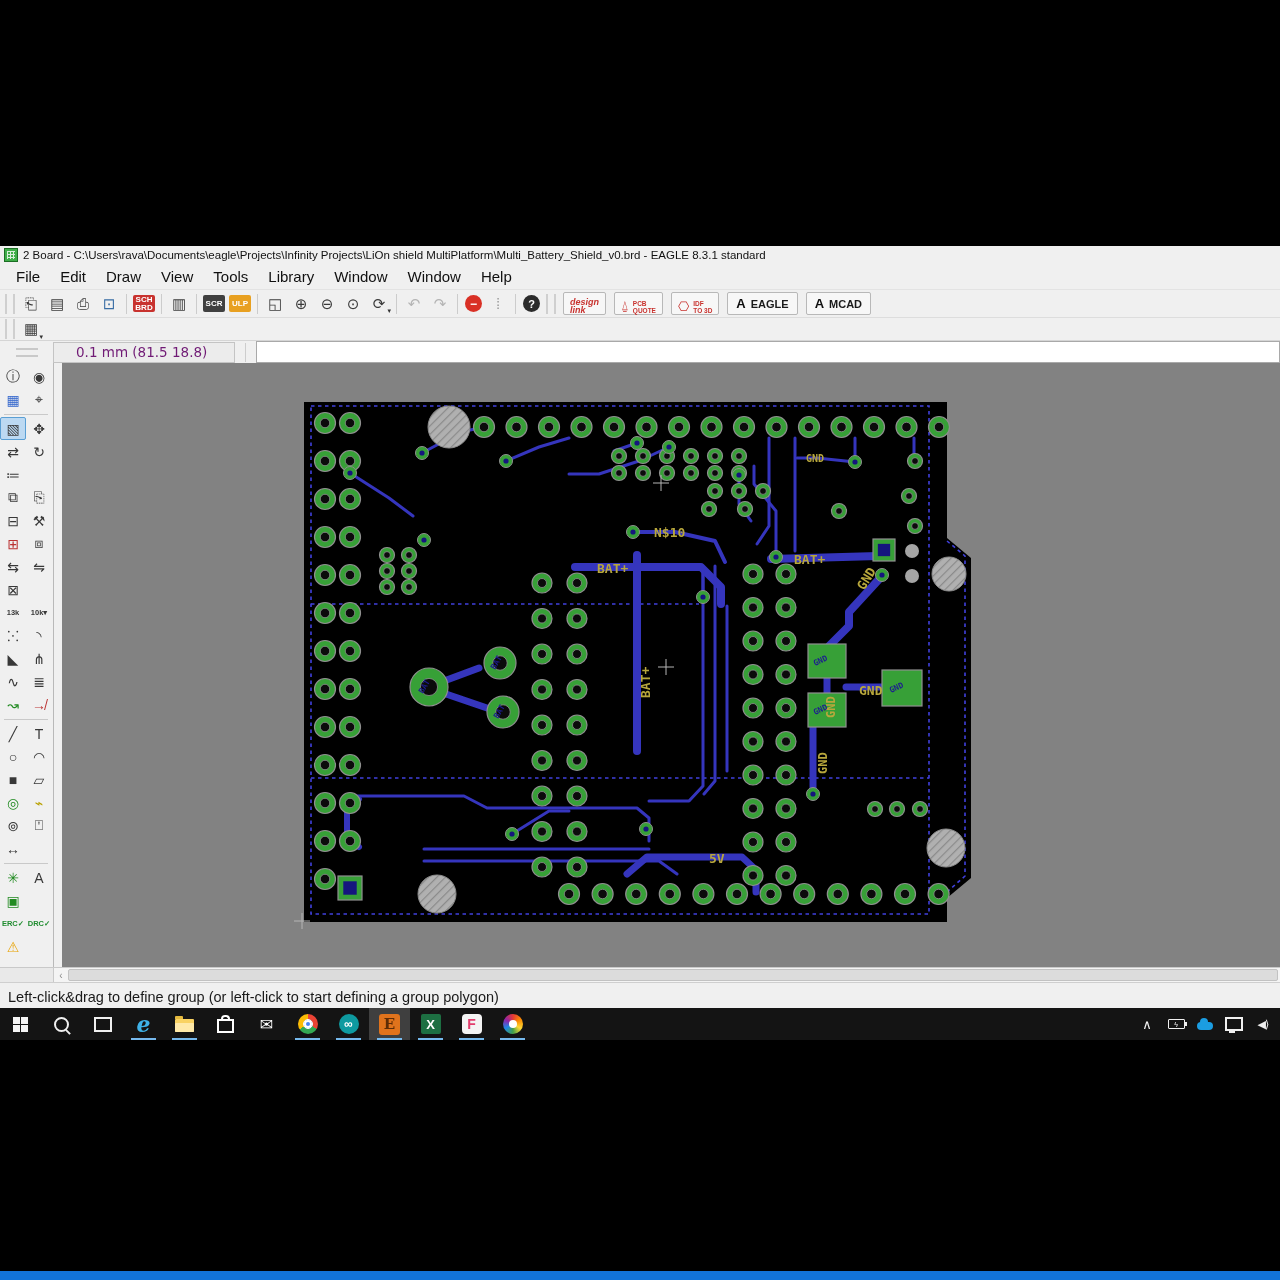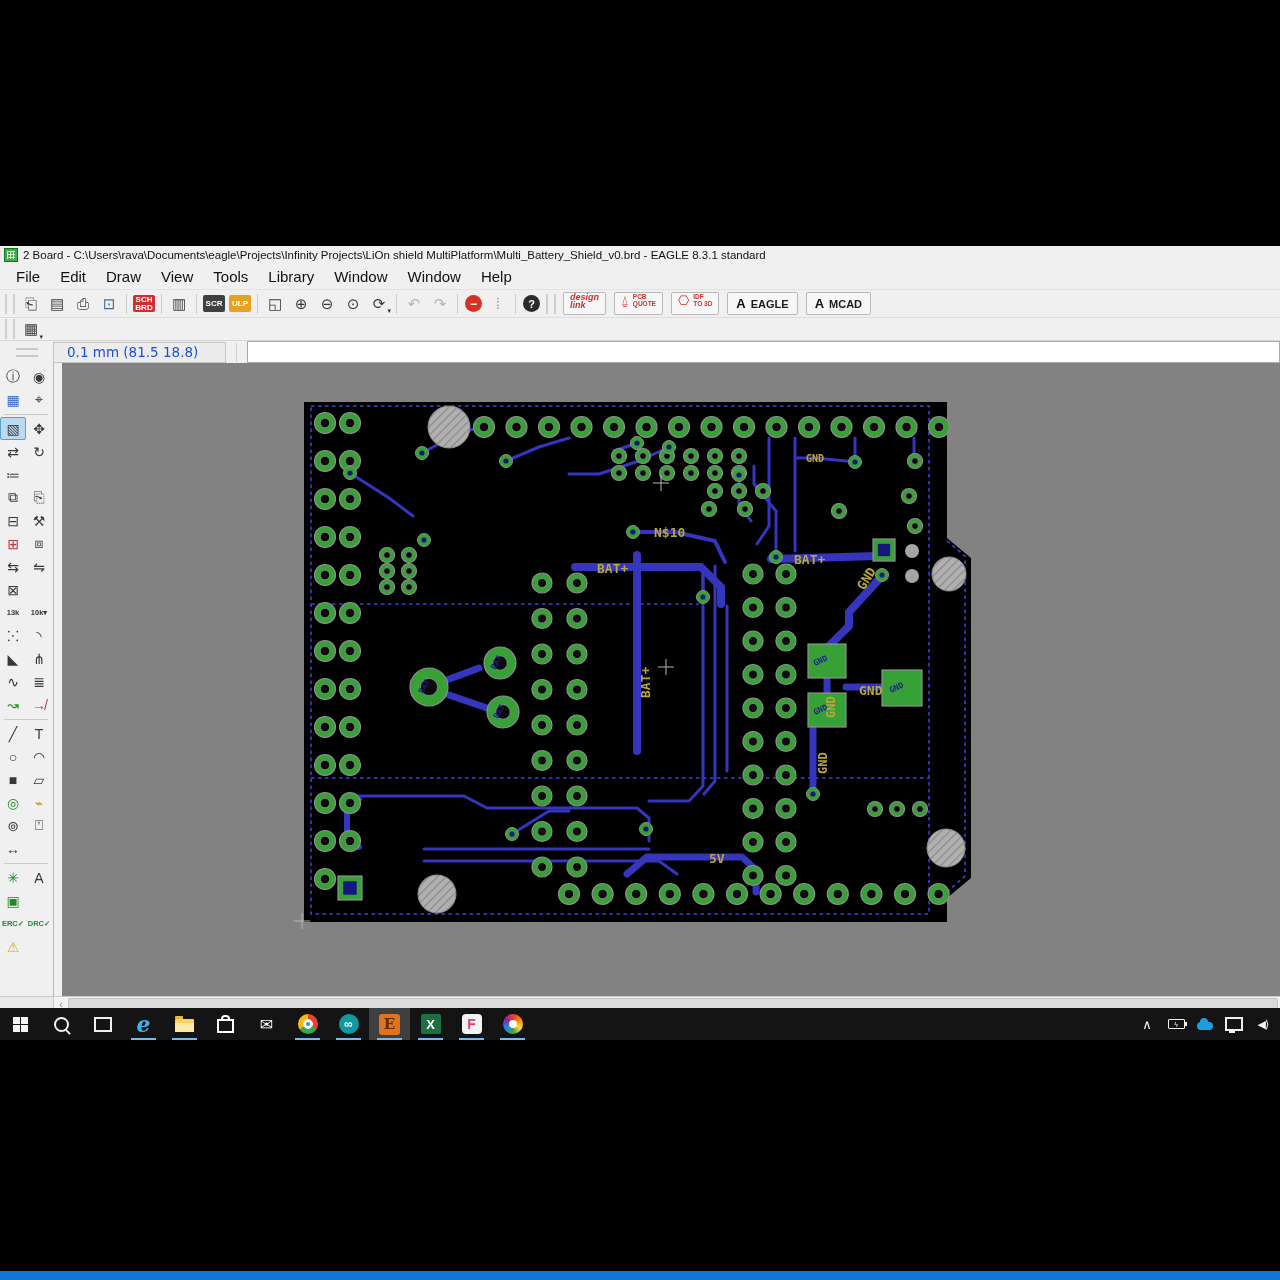--- a/index.html
+++ b/index.html
@@ -21,33 +21,33 @@
   .menu-item{padding:2px 10px;border-radius:2px;}
 
   #toolbar1{height:27px;display:flex;align-items:center;background:#f0f0f0;border-top:1px solid #e3e3e3;padding-left:2px;}
   .tb-handle{width:6px;height:20px;margin:0 3px;border-left:2px solid #cfcfcf;border-right:2px solid #cfcfcf;}
   .tb-sep{width:1px;height:20px;background:#cccccc;margin:0 4px;}
   .tb-btn{width:24px;height:23px;display:flex;align-items:center;justify-content:center;font-size:15px;color:#3a3a3a;border:1px solid transparent;border-radius:2px;position:relative;}
   .tb-badge{min-width:22px;height:17px;border-radius:2px;color:#fff;font-size:8px;font-weight:bold;display:flex;flex-direction:column;align-items:center;justify-content:center;line-height:8px;margin:0 2px;}
   .tb-caret{font-size:7px;color:#333;position:absolute;right:0;bottom:0;}
   .tb-stop{width:17px;height:17px;border-radius:50%;background:#d93025;color:#fff;font-weight:bold;display:flex;align-items:center;justify-content:center;font-size:12px;margin:0 3px;}
   .tb-help{width:17px;height:17px;border-radius:50%;background:#2b2b2b;color:#fff;display:flex;align-items:center;justify-content:center;font-size:11px;font-weight:bold;margin:0 3px;}
-  .tb-branded{height:21px;border:1px solid #b8b8b8;border-radius:2px;background:#f7f7f7;display:flex;align-items:flex-start;padding:0 6px;margin:0 4px;gap:4px;}
+  .tb-branded{height:21px;border:1px solid #b8b8b8;border-radius:2px;background:#f7f7f7;display:flex;align-items:flex-end;padding:0 6px;margin:0 4px;gap:4px;}
   .tb-branded .b-icon{color:#c8322e;font-size:13px;}
   .tb-branded .b-lines{display:flex;flex-direction:column;font-size:6.5px;line-height:7px;color:#c8322e;font-weight:bold;}
   .tb-branded.script .b-lines{font-size:9px;line-height:8px;font-style:italic;}
   .tb-autodesk{height:21px;border:1px solid #b8b8b8;border-radius:2px;background:#f7f7f7;display:flex;align-items:center;padding:0 8px;margin:0 4px;gap:5px;font-size:11px;font-weight:bold;color:#1a1a1a;}
   .tb-autodesk .a-logo{font-weight:bold;font-size:13px;color:#0d0d0d;}
 
   #toolbar2{height:22px;display:flex;align-items:center;background:#f0f0f0;border-top:1px solid #dddddd;padding-left:2px;}
 
   #coordbar{height:22px;display:flex;align-items:center;background:#f0f0f0;border-top:1px solid #d5d5d5;}
   #palette-grip{width:53px;display:flex;justify-content:center;}
   #palette-grip i{display:block;width:22px;height:5px;border-top:2px solid #c9c9c9;border-bottom:2px solid #c9c9c9;}
-  #coord-box{width:158px;height:19px;background:#ececec;border:1px solid #c4c4c4;display:flex;align-items:center;padding-left:13px;font-size:13.5px;color:#1d4ed8;font-family:"DejaVu Sans",sans-serif;}
+  #coord-box{width:158px;height:19px;background:#ececec;border:1px solid #c4c4c4;display:flex;align-items:center;padding-left:22px;font-size:13.5px;color:#701a75;font-family:"DejaVu Sans",sans-serif;}
   #coord-divider{width:8px;height:19px;border-left:1px solid #cdcdcd;margin:0 2px 0 10px;}
   #command-input{flex:1;height:20px;border:1px solid #a9a9a9;background:#ffffff;font-size:13px;padding:0 5px;outline:none;font-family:"DejaVu Sans Mono",monospace;}
 
   #main{flex:1;display:flex;min-height:0;}
   #palette{width:53px;background:#f0f0f0;border-right:1px solid #b9b9b9;display:grid;grid-template-columns:26px 26px;align-content:start;padding-top:2px;}
   .pal-cell{height:21px;display:flex;align-items:center;justify-content:center;font-size:14px;color:#383838;border:1px solid transparent;border-radius:2px;}
   .pal-cell.small-txt{font-size:7.5px;font-weight:bold;letter-spacing:0;}
   .pal-cell.selected{background:#bcd9f2;border-color:#5a9fd4;}
   .pal-sep{grid-column:1 / span 2;height:6px;display:flex;align-items:center;}
   .pal-sep i{display:block;width:44px;height:1px;background:#c9c9c9;margin:0 auto;}
@@ -922,20 +922,23 @@
   </div>
 
   <div id="hscroll">
     <span id="hscroll-corner"></span>
     <span id="hscroll-track">
       <span id="hscroll-arrow">‹</span>
       <span id="hscroll-thumb"></span>
     </span>
   </div>
 
+  <div id="statusbar">
+    <span>Left-click&amp;drag to define group (or left-click to start defining a group polygon)</span>
+  </div>
 </div>
 
 <div id="taskbar">
     <span class="tk-cell">
       <span class="ic-start">
         <i></i>
         <i></i>
         <i></i>
         <i></i>
       </span>

